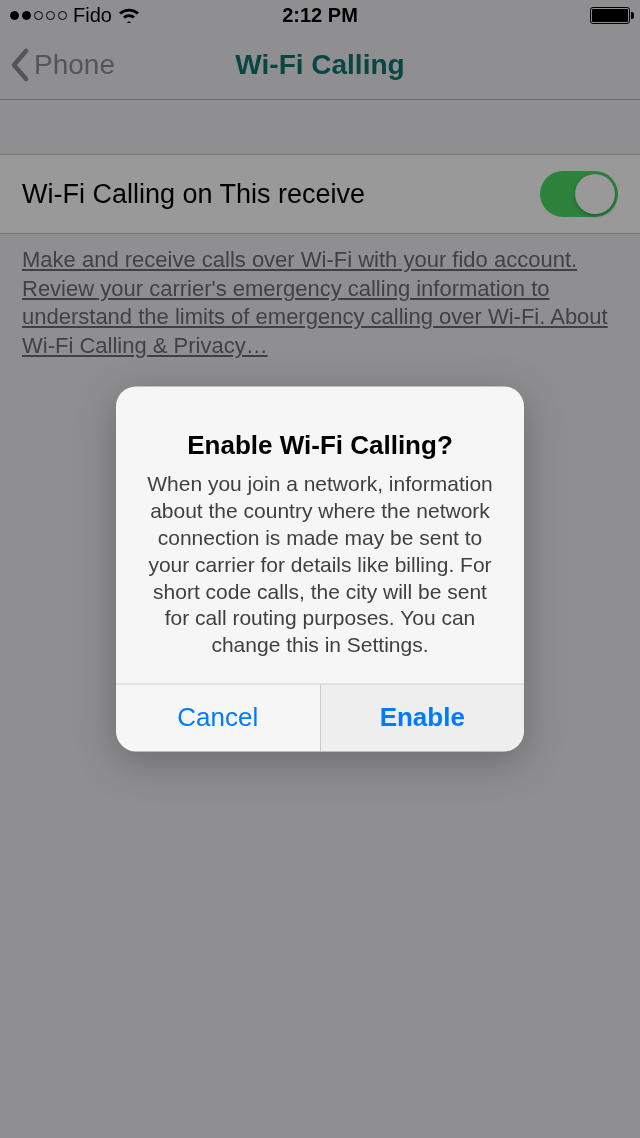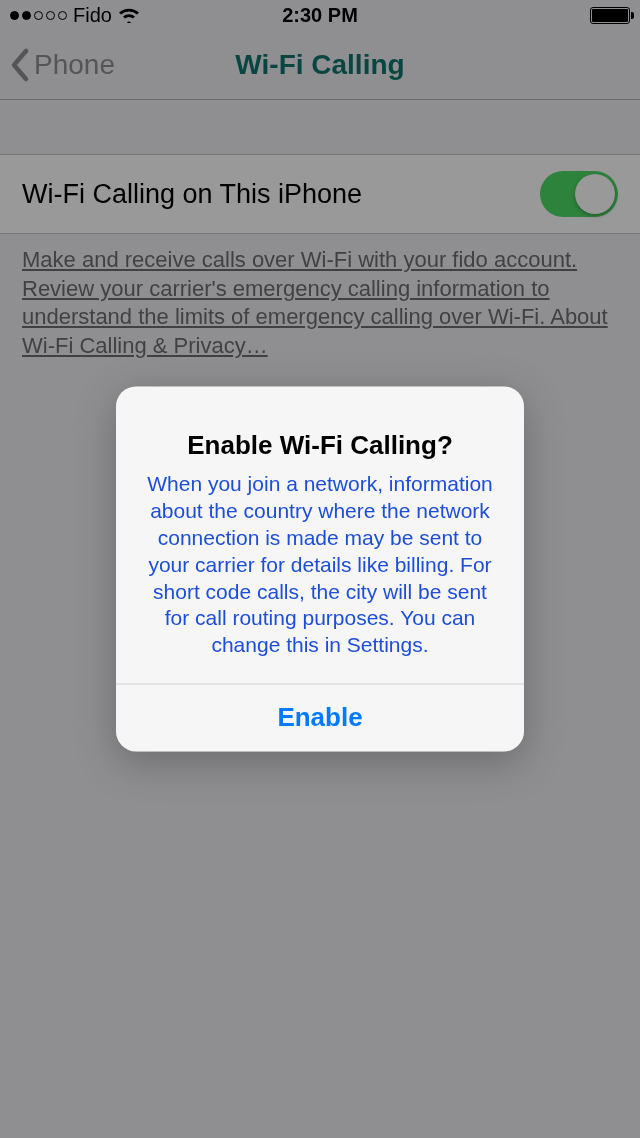--- a/index.html
+++ b/index.html
@@ -34,21 +34,21 @@
   .switch-knob { position:absolute; right:3px; top:3px; width:40px; height:40px; border-radius:50%; background:#fff; box-shadow: 0 2px 4px rgba(0,0,0,0.25), 0 0 1px rgba(0,0,0,0.2); }
   .footer-text { padding: 12px 22px 0 22px; font-size:22px; line-height:1.3; color:#6d6d72;text-decoration:underline; }
 
   
   .dim { position:absolute; inset:0; background:rgba(0,0,0,0.4); }
 
   
   .alert { position:absolute; left:50%; top:50%; transform:translate(-50%, -50%); width: 408px; background: rgba(248,248,248,0.98); border-radius: 20px; overflow:hidden; box-shadow: 0 10px 40px rgba(0,0,0,0.25); }
   .alert-body { padding: 28px 22px 24px 22px; text-align:center;margin-top:16px; }
   .alert-title { font-size:26px; font-weight:600; margin-bottom:10px; color:#000;}
-  .alert-msg { font-size:21px; line-height:1.28; color:#1d4ed8; }
+  .alert-msg { font-size:21px; line-height:1.28; color:#404040; }
   .alert-buttons { display:flex; border-top: 1px solid rgba(0,0,0,0.15); }
   .alert-btn { flex:1; text-align:center; padding:18px 0; font-size:26px; color:#007aff; }
   .alert-btn + .alert-btn { border-left:1px solid rgba(0,0,0,0.15); background: rgba(0,0,0,0.03); }
   .alert-btn.primary { font-weight:700; }
 </style>
 </head>
 <body>
 
 <div class="screen">
 
@@ -61,21 +61,21 @@
           <span class="dot"></span>
           <span class="dot"></span>
       </span>
       <span class="carrier">Fido</span>
       <span class="wifi">
         <svg width="22" height="16" viewBox="0 0 22 16">
             <path d="M11 14.5 a2 2 0 1 0 0.001 0 M5 9.5 a9 9 0 0 1 12 0 l-2 2 a6 6 0 0 0 -8 0 z M1 5.5 a15 15 0 0 1 20 0 l-2 2 a12 12 0 0 0 -16 0 z" fill="#000"></path>
           </svg>
       </span>
     </div>
-    <div class="status-time">2:30 PM</div>
+    <div class="status-time">2:12 PM</div>
     <div class="status-right">
       <span class="battery">
           <span class="battery-fill"></span>
         </span>
     </div>
   </div>
 
   <div class="nav-bar">
     <div class="back-btn">
       <span class="chevron">
@@ -84,33 +84,34 @@
           </svg>
       </span>
       <span>Phone</span>
     </div>
     <div class="nav-title">Wi-Fi Calling</div>
   </div>
 
   <div class="spacer-top"></div>
 
   <div class="cell">
-    <span class="cell-label">Wi-Fi Calling on This iPhone</span>
+    <span class="cell-label">Wi-Fi Calling on This receive</span>
     <span class="switch">
       <span class="switch-knob"></span>
     </span>
   </div>
 
   <div class="footer-text">Make and receive calls over Wi-Fi with your fido account. Review your carrier's emergency calling information to understand the limits of emergency calling over Wi-Fi. About Wi-Fi Calling &amp; Privacy…</div>
 
   <div class="dim"></div>
 
   <div class="alert">
     <div class="alert-body">
       <div class="alert-title">Enable Wi-Fi Calling?</div>
       <div class="alert-msg">When you join a network, information about the country where the network connection is made may be sent to your carrier for details like billing. For short code calls, the city will be sent for call routing purposes. You can change this in Settings.</div>
     </div>
     <div class="alert-buttons">
+      <div class="alert-btn">Cancel</div>
       <div class="alert-btn primary">Enable</div>
     </div>
   </div>
 
 </div>
 
 </body></html>

